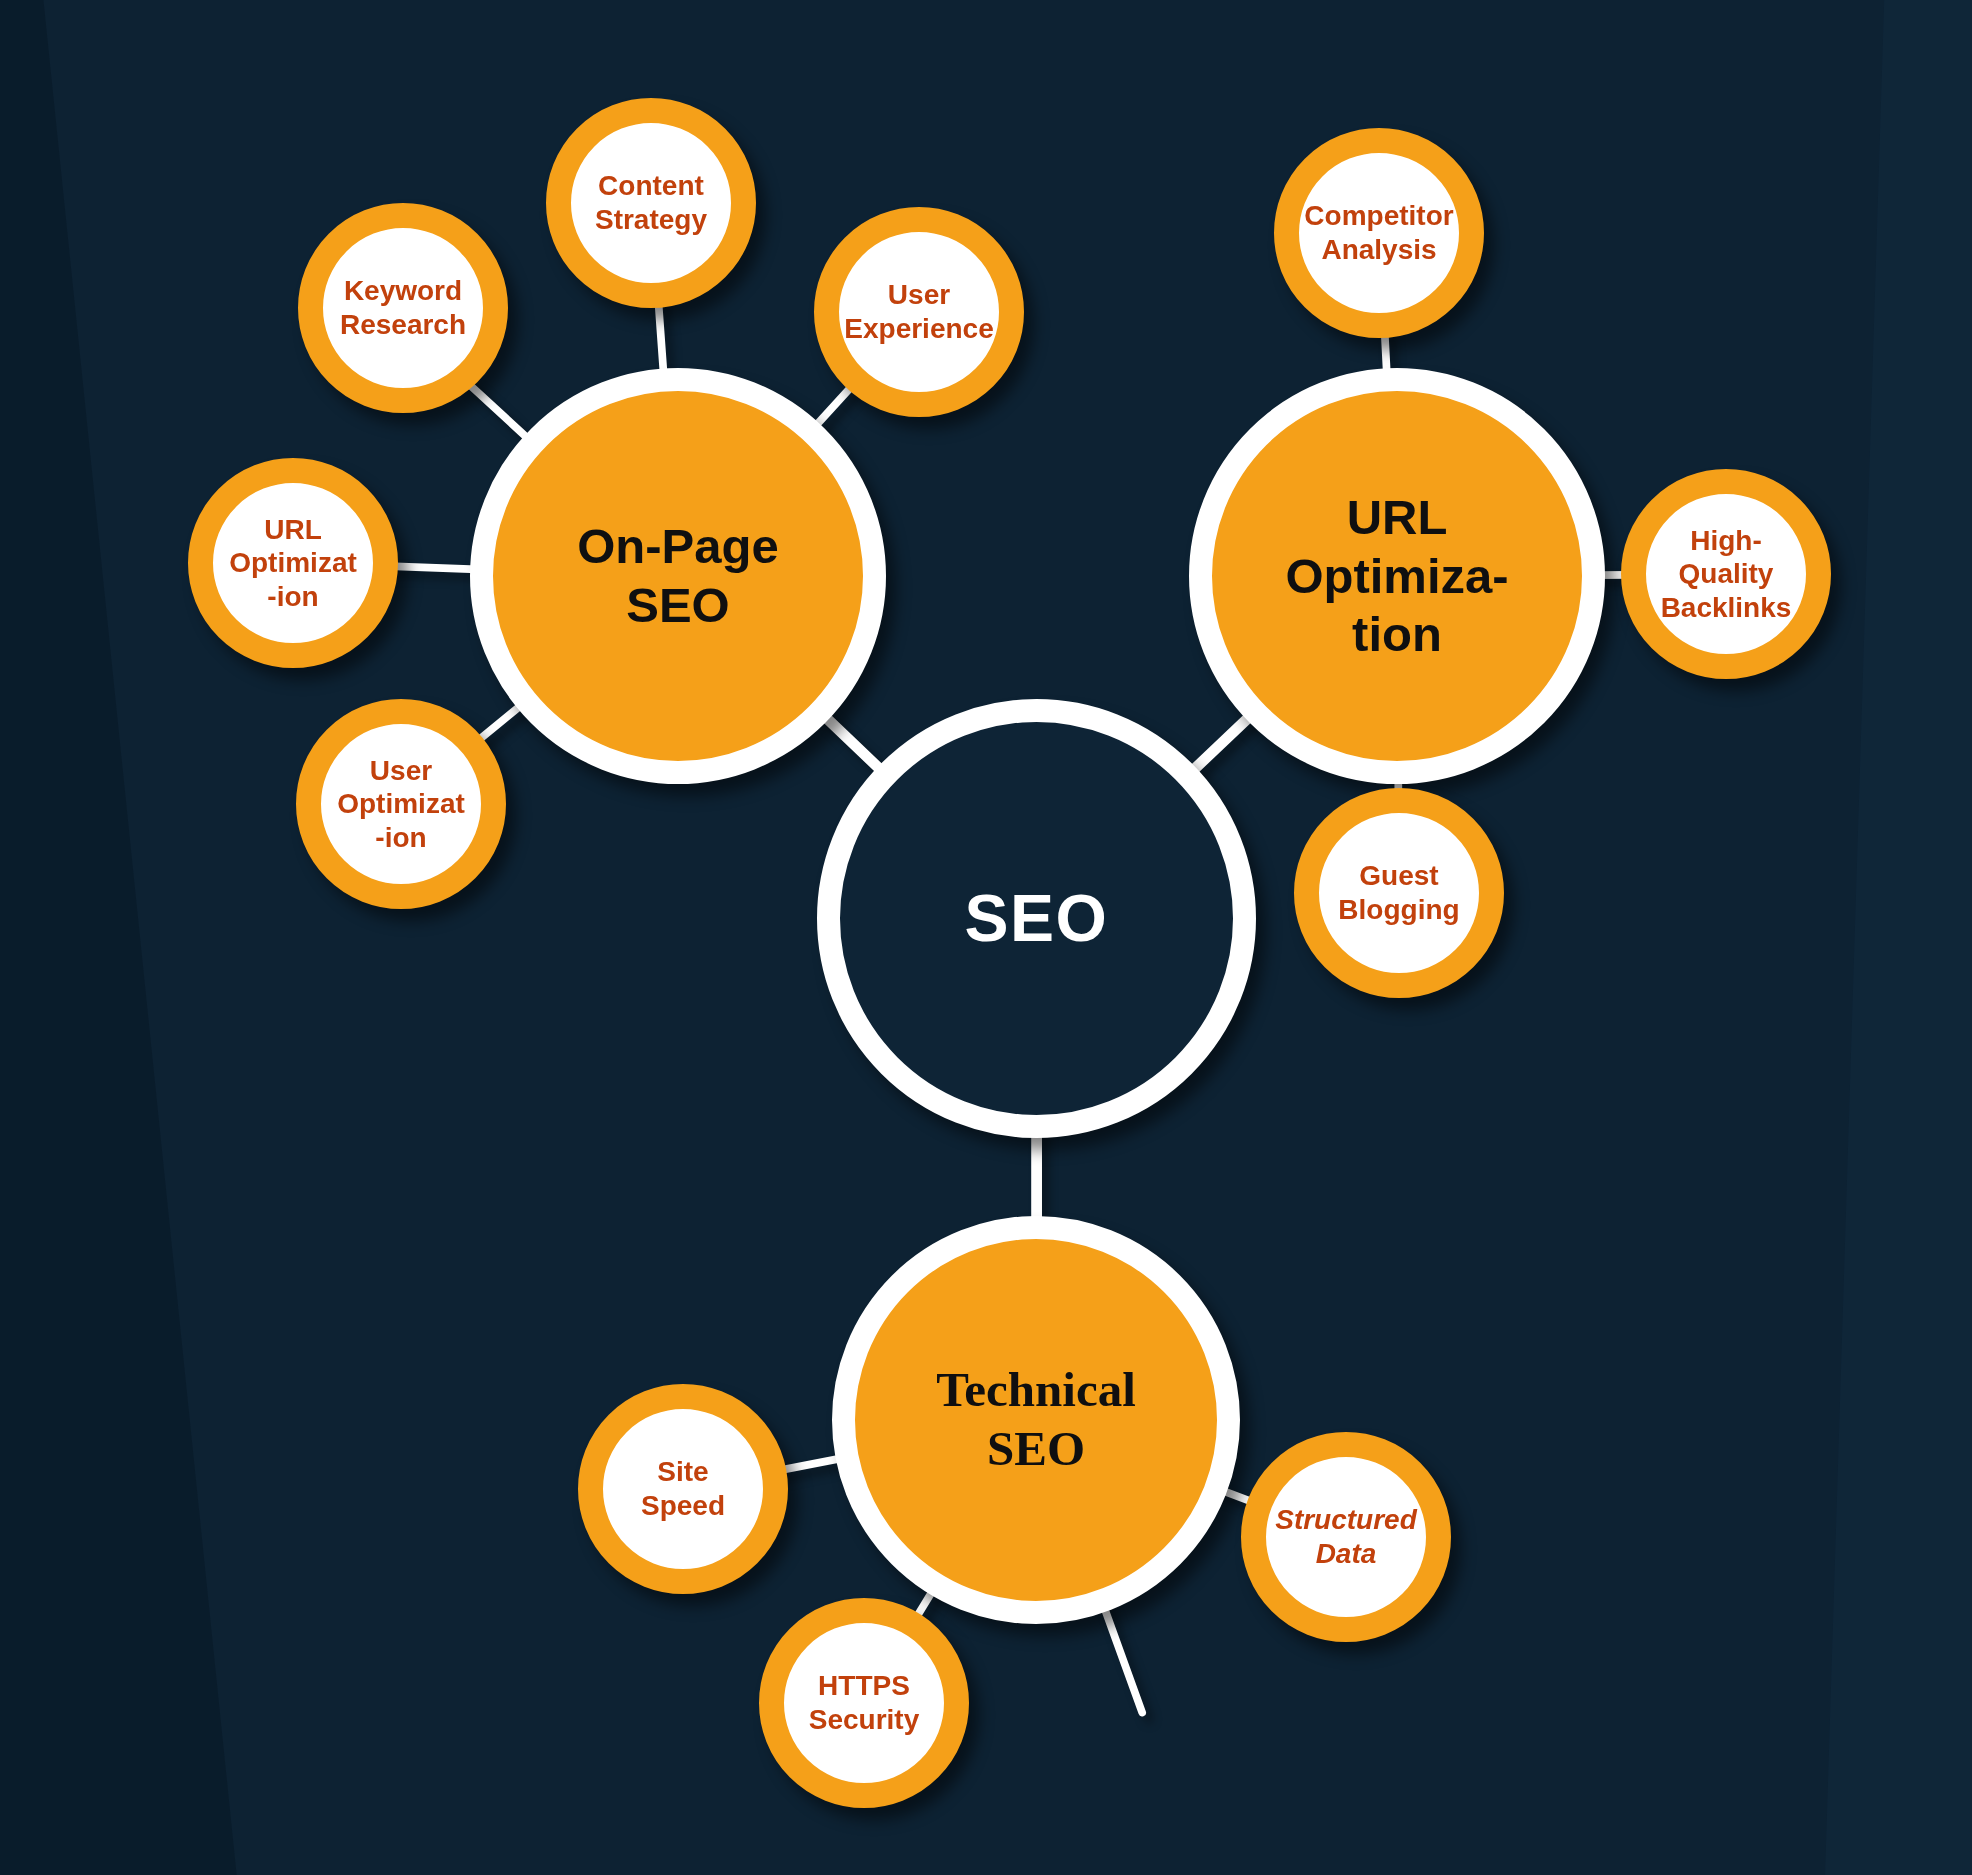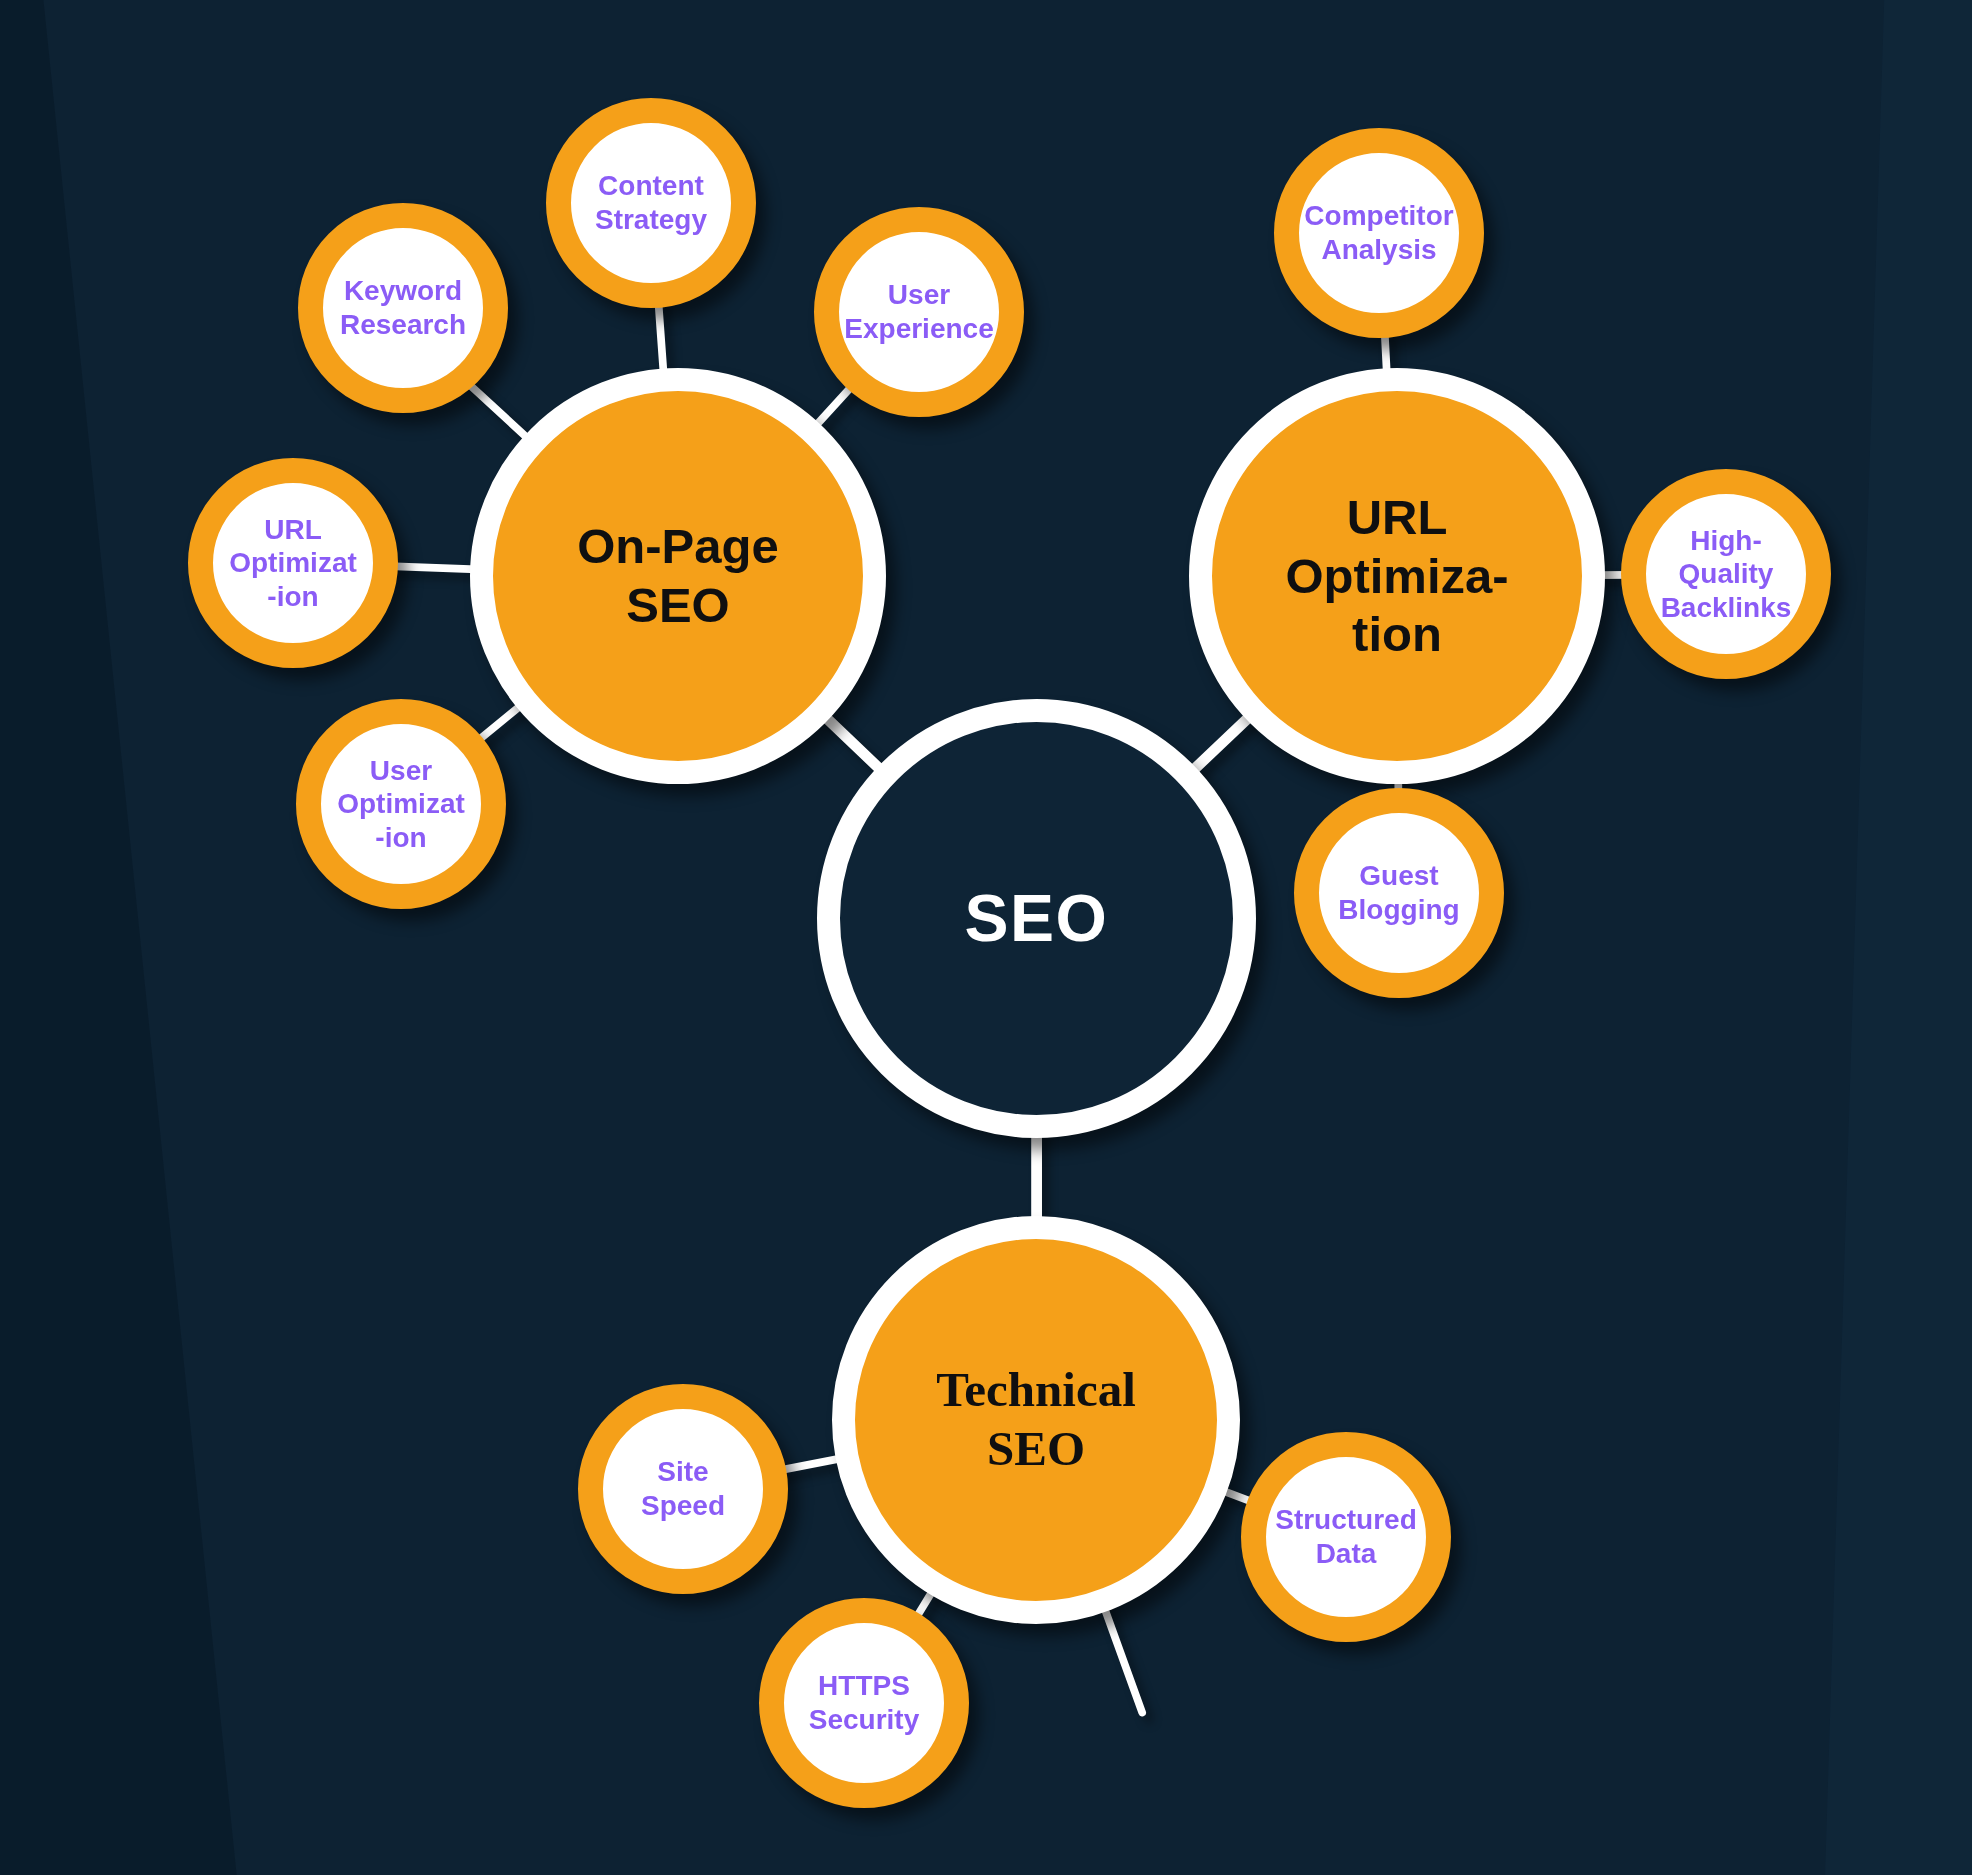--- a/index.html
+++ b/index.html
@@ -44,42 +44,42 @@
   .branch-node{
     width:416px;height:416px;
     border:23px solid #ffffff;
     background:#f5a019;color:#0f0f10;
     font-size:49px;line-height:1.2;
   }
   .branch-node.technical{width:408px;height:408px;}
   .sat-node{
     width:210px;height:210px;
     border:25px solid #f5a019;
-    background:#ffffff;color:#8b5cf6;
+    background:#ffffff;color:#c2410c;
     font-size:28px;line-height:1.2;align-items:center;
   }
 
   
   .pos-center{left:817px;top:699px;}
   .pos-on-page{left:470px;top:368px;}
   .pos-url-main{left:1189px;top:368px;}
   .pos-technical{left:832px;top:1216px;font-family:Liberation Serif, serif;}
 
   .pos-keyword{left:298px;top:203px;}
   .pos-content{left:546px;top:98px;}
   .pos-userexp{left:814px;top:207px;}
   .pos-urlsub{left:188px;top:458px;}
   .pos-imageopt{left:296px;top:699px;}
   .pos-competitor{left:1274px;top:128px;}
   .pos-backlinks{left:1621px;top:469px;}
   .pos-guest{left:1294px;top:788px;}
   .pos-sitespeed{left:578px;top:1384px;}
   .pos-https{left:759px;top:1598px;}
   .pos-mobile{left:1037px;top:1607px;}
-  .pos-structured{left:1241px;top:1432px;}
+  .pos-structured{left:1241px;top:1432px;font-style:italic;}
 </style>
 </head>
 <body>
 
 <div class="stage">
 
   <div class="bg-band left"></div>
   <div class="bg-band right"></div>
 
   <svg class="connectors" width="1973" height="1876" viewBox="0 0 2560 2434">

